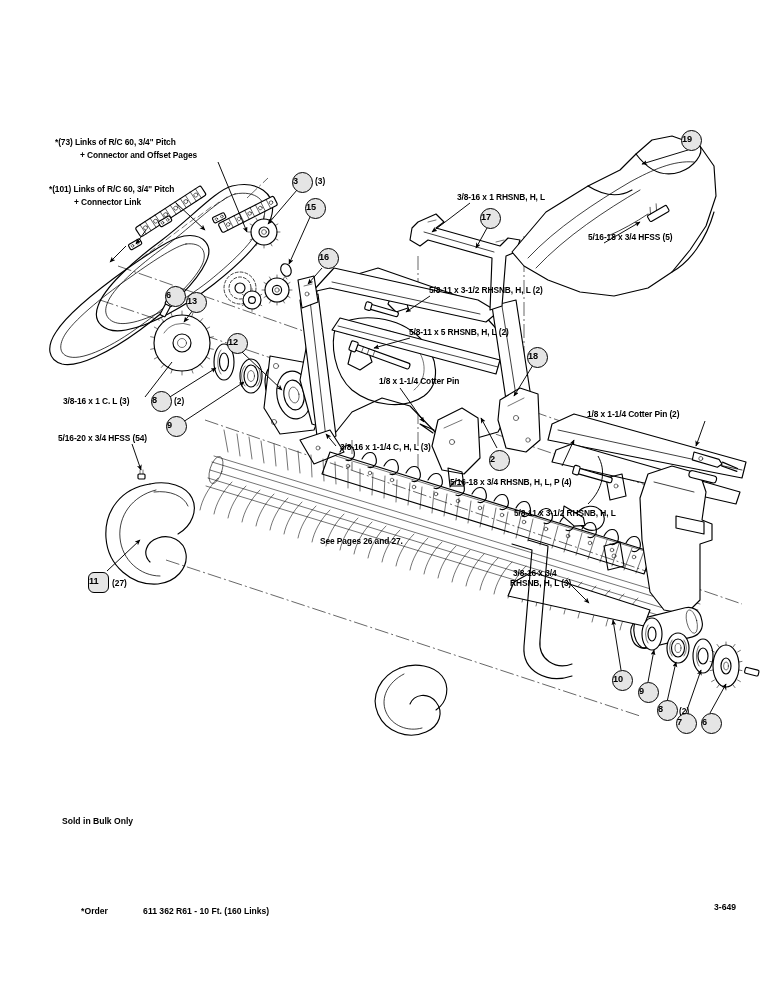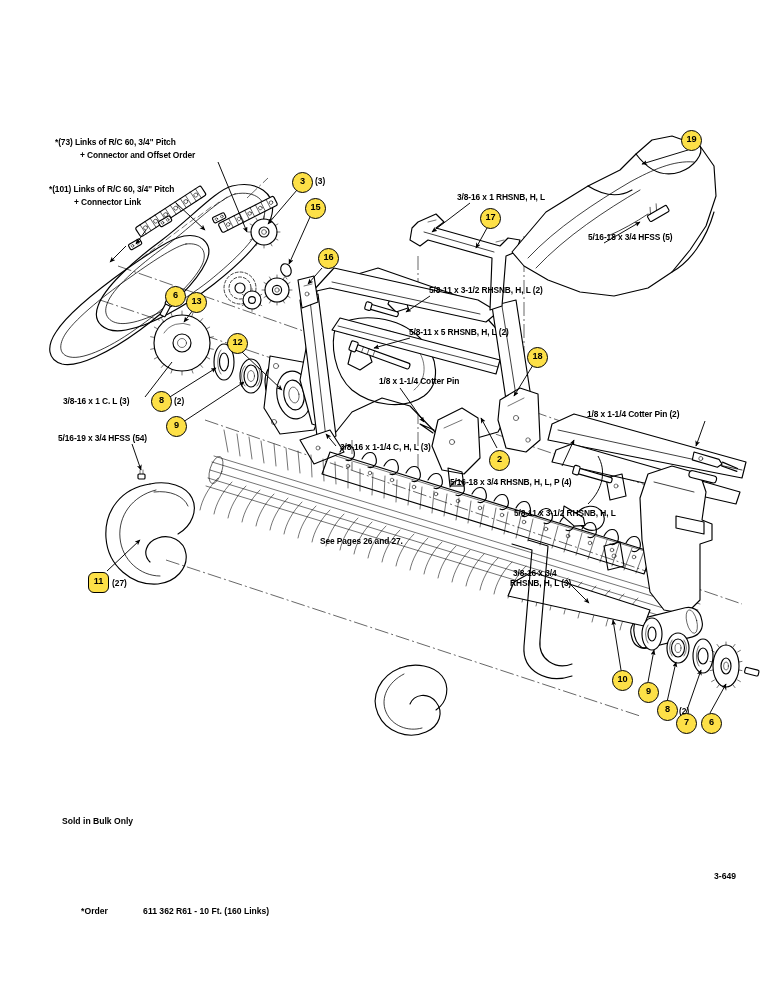--- a/index.html
+++ b/index.html
@@ -38,25 +38,24 @@
     color: #000;
     white-space: pre;
     line-height: 11px;
   }
   .callout {
     position: absolute;
     width: 19px;
     height: 19px;
     border: 1.3px solid #000;
     border-radius: 50%;
-    background: #fde047;
+    background: #e5e5e5;
     font-size: 9.2px;
     font-weight: bold;
     line-height: 17px;
-    text-align: center;
     font-family: "Liberation Sans", sans-serif;
   }
   .qty {
     position: absolute;
     font-size: 8.4px;
     font-weight: bold;
     font-family: "Liberation Sans", sans-serif;
     white-space: pre;
   }
   #footer-block {
@@ -72,21 +71,21 @@
   #footer-block .soldrow { margin-bottom: 15px; }
   #footer-block .grp { margin-bottom: 13px; }
   #footer-block .row { display: block; }
   #footer-block .k {
     display: inline-block;
     width: 62px;
   }
   #page-number {
     position: absolute;
     right: 36px;
-    top: 871px;
+    top: 902px;
     font-size: 8.6px;
     font-weight: bold;
     font-family: "Liberation Sans", sans-serif;
   }
 </style>
 </head>
 <body>
 
 <div id="page">
 
@@ -650,26 +649,26 @@
 
       <path class="ldr" marker-end="url(#ah)" d="M667 702 L676 662"></path>
 
       <path class="ldr" marker-end="url(#ah)" d="M686 713 L701 670"></path>
 
       <path class="ldr" marker-end="url(#ah)" d="M710 713 L726 684"></path>
     </g>
   </svg>
 
   <div class="lbl" style="left:55px; top:137px;">*(73) Links of R/C 60, 3/4'' Pitch</div>
-  <div class="lbl" style="left:80px; top:150px;">+ Connector and Offset Order</div>
+  <div class="lbl" style="left:80px; top:150px;">+ Connector and Offset Pages</div>
   <div class="lbl" style="left:49px; top:184px;">*(101) Links of R/C 60, 3/4'' Pitch</div>
   <div class="lbl" style="left:74px; top:197px;">+ Connector Link</div>
 
   <div class="lbl" style="left:63px; top:396px;">3/8-16 x 1 C. L (3)</div>
-  <div class="lbl" style="left:58px; top:433px;">5/16-19 x 3/4 HFSS (54)</div>
+  <div class="lbl" style="left:58px; top:433px;">5/16-20 x 3/4 HFSS (54)</div>
 
   <div class="lbl" style="left:457px; top:192px;">3/8-16 x 1 RHSNB, H, L</div>
   <div class="lbl" style="left:588px; top:232px;">5/16-18 x 3/4 HFSS (5)</div>
 
   <div class="lbl" style="left:429px; top:285px;">5/8-11 x 3-1/2 RHSNB, H, L (2)</div>
   <div class="lbl" style="left:409px; top:327px;">5/8-11 x 5 RHSNB, H, L (2)</div>
   <div class="lbl" style="left:379px; top:376px;">1/8 x 1-1/4 Cotter Pin</div>
   <div class="lbl" style="left:587px; top:409px;">1/8 x 1-1/4 Cotter Pin (2)</div>
   <div class="lbl" style="left:340px; top:442px;">3/8-16 x 1-1/4 C, H, L (3)</div>
   <div class="lbl" style="left:450px; top:477px;">5/16-18 x 3/4 RHSNB, H, L, P (4)</div>

